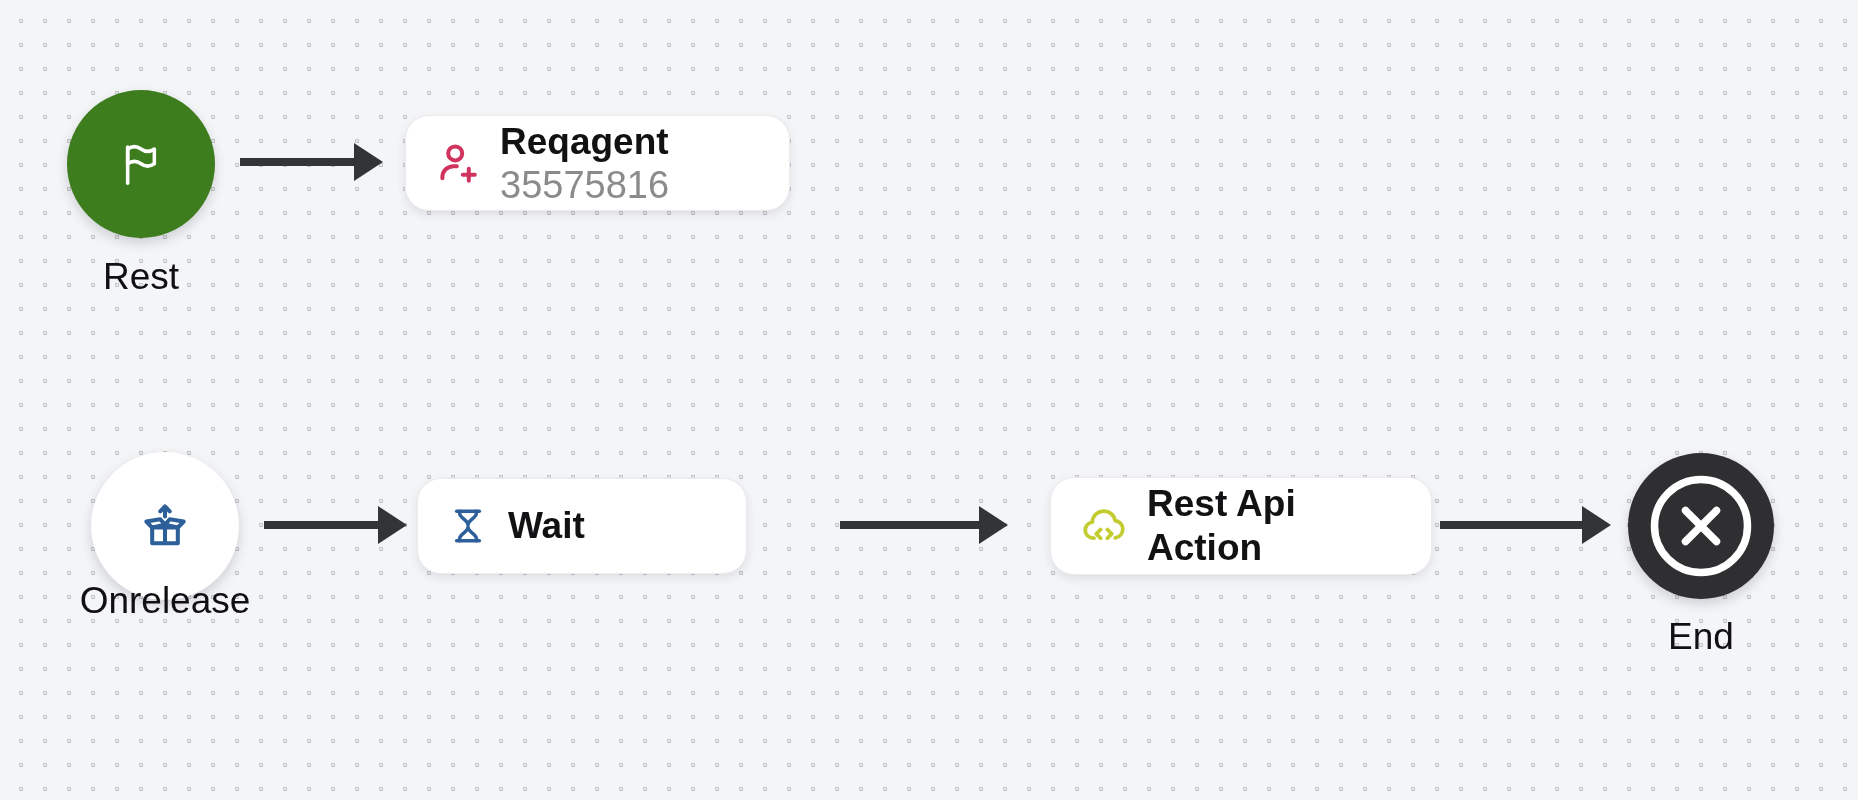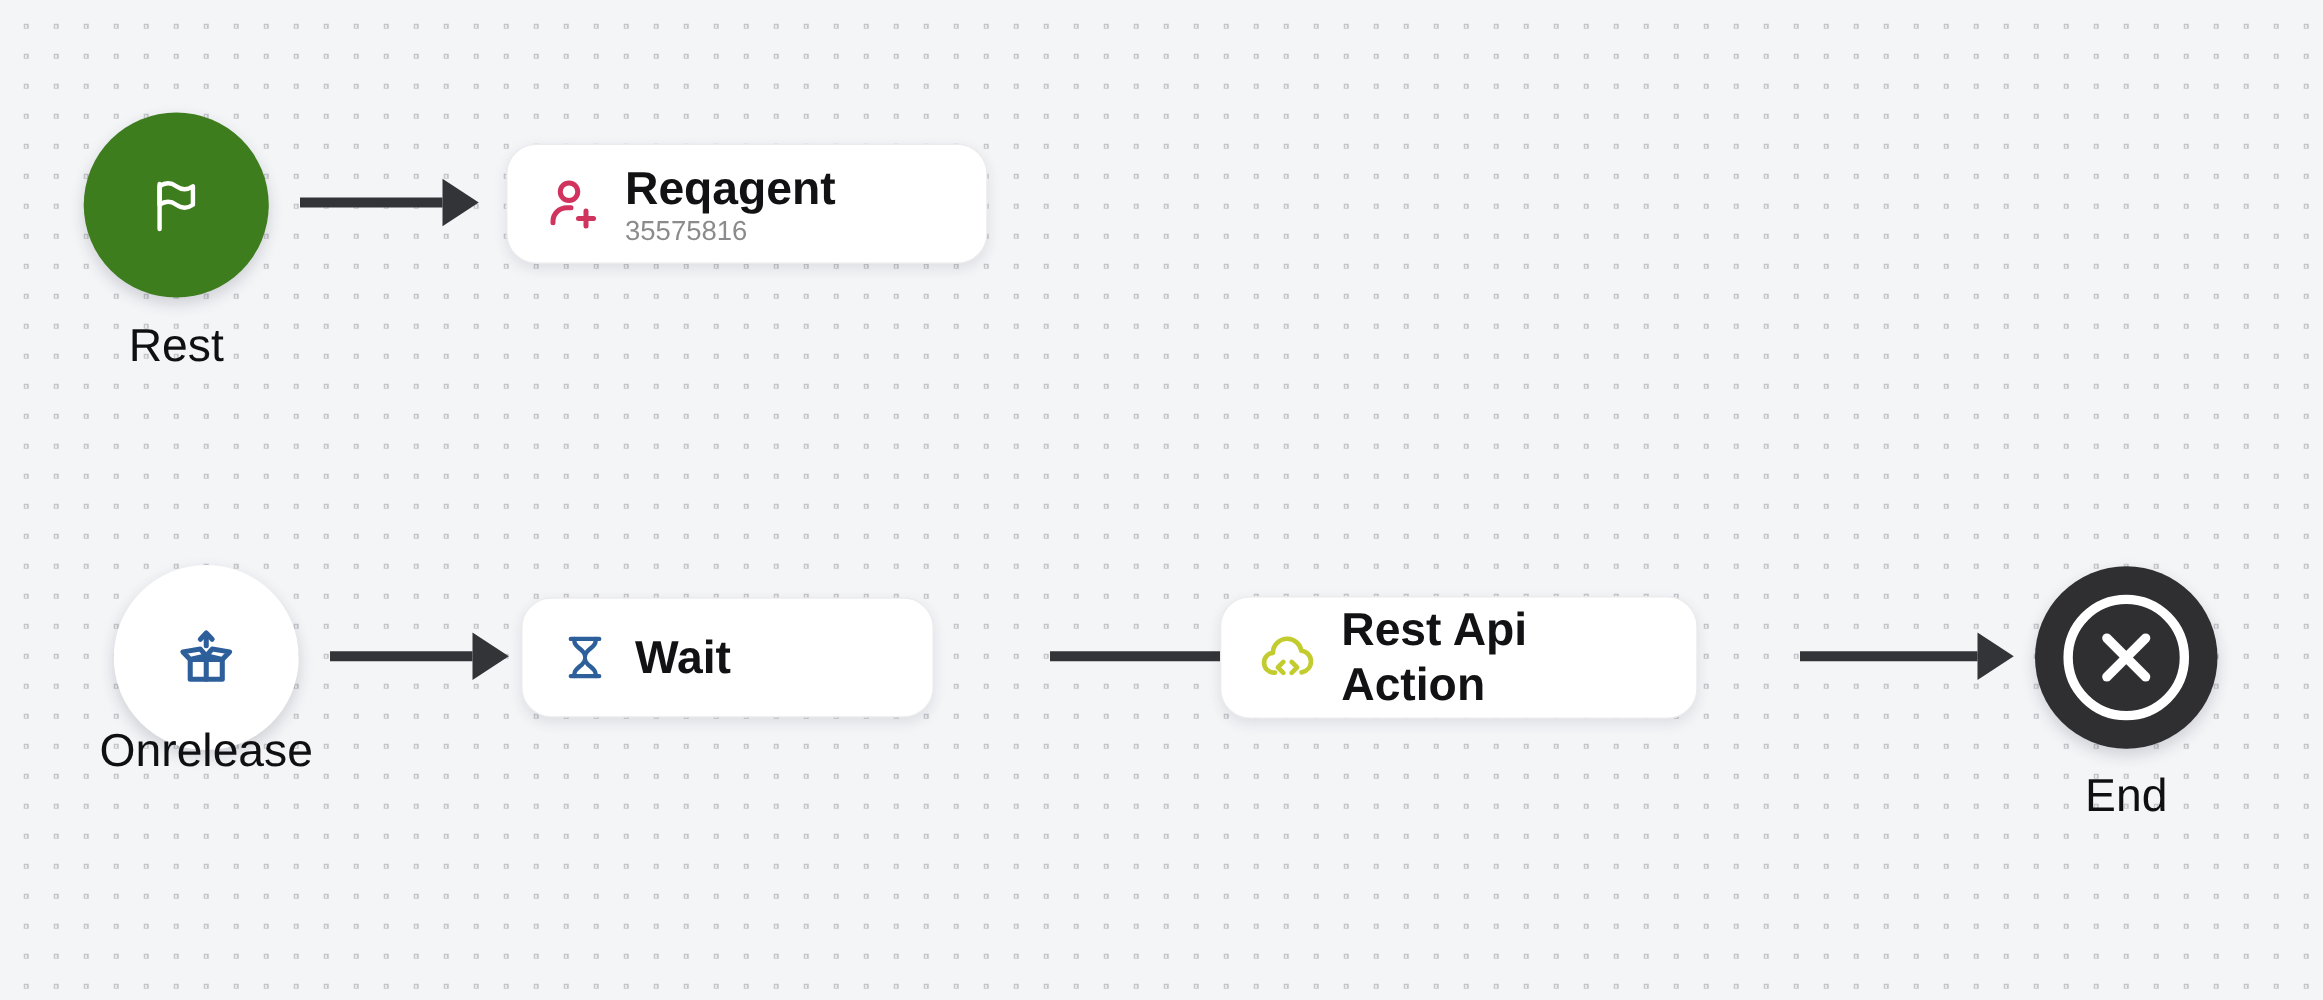--- a/index.html
+++ b/index.html
@@ -39,26 +39,26 @@
 
   .card {
     position: absolute; box-sizing: border-box;
     background: #ffffff; border: 1px solid #ebebee; border-radius: 24px;
     box-shadow: 0 4px 10px rgba(40,40,60,.10);
     display: flex; align-items: center; gap: 18px; padding: 0 28px;
     cursor: pointer;
   }
   .reqagent-card { left: 405px;  top: 115px; width: 385px; height: 96px; }
   .wait-card     { left: 417px;  top: 478px; width: 330px; height: 96px; }
-  .rest-card     { left: 976px; top: 477px; width: 382px; height: 98px; }
+  .rest-card     { left: 1050px; top: 477px; width: 382px; height: 98px; }
 
   .card-icon { flex: 0 0 auto; display: flex; align-items: center; justify-content: center; }
   .card-text { display: flex; flex-direction: column; justify-content: center; }
   .card-title { font-size: 37px; font-weight: bold; color: #121214; line-height: 1.18; }
-  .card-sub   { font-size: 22px; color: #8b8b8d; line-height: 1.12; white-space: nowrap; }
+  .card-sub   { font-size: 38px; color: #8b8b8d; line-height: 1.12; white-space: nowrap; }
 
   .arrow { position: absolute; height: 8px; background: #333438; }
   .arrow::after {
     content: ""; position: absolute; left: 100%; top: 50%;
     transform: translateY(-50%); width: 0; height: 0;
     border-left: 29px solid #333438;
     border-top: 19px solid transparent;
     border-bottom: 19px solid transparent;
   }
   .arrow-1 { left: 240px;  top: 158px; width: 114px; }

